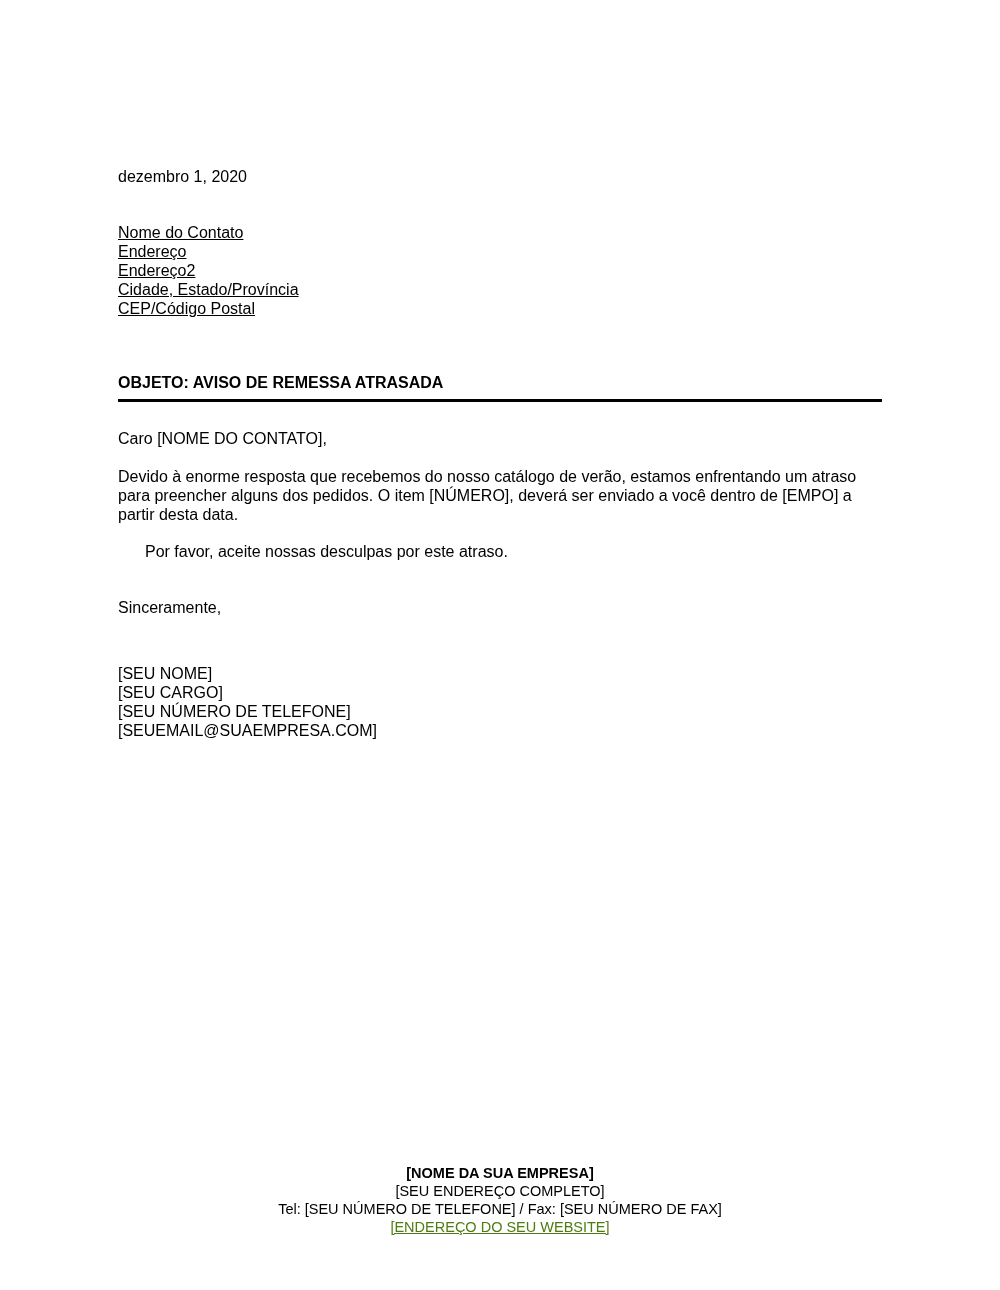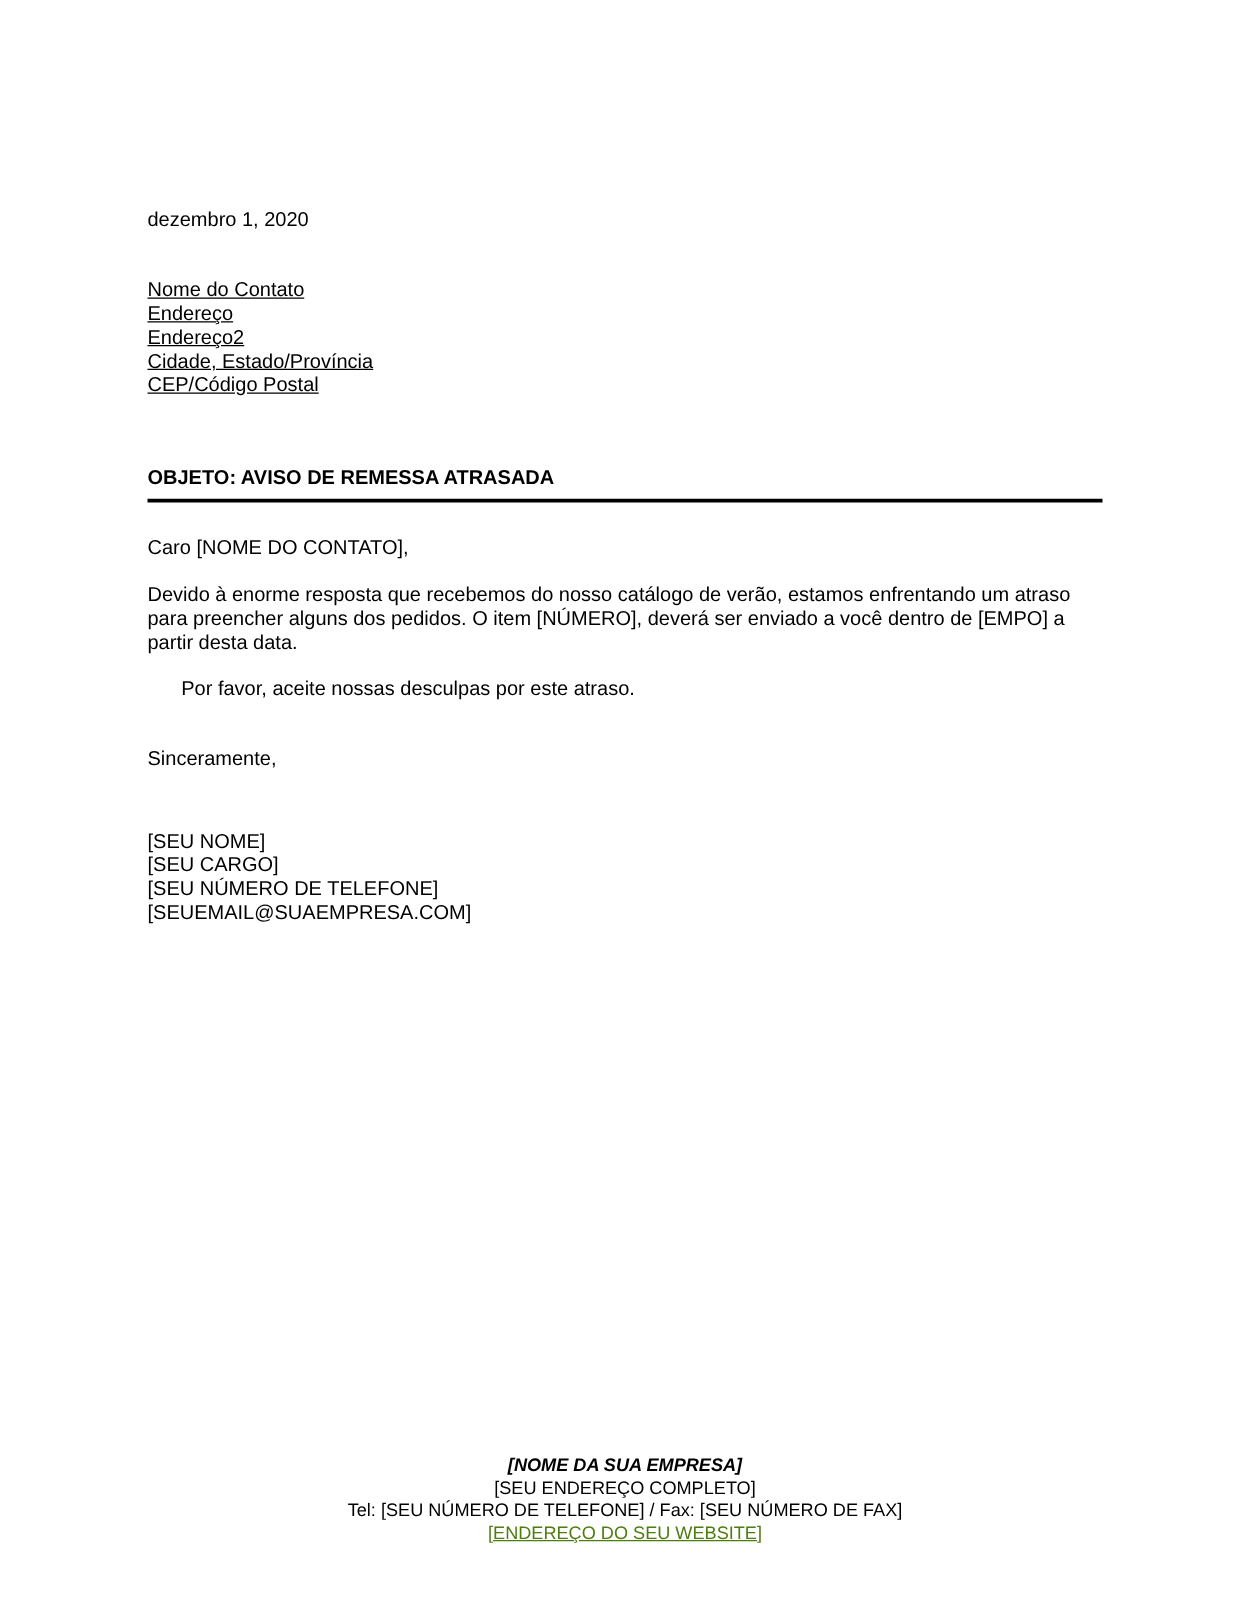--- a/index.html
+++ b/index.html
@@ -12,21 +12,21 @@
   .subject { left: 118px; top: 373px; font-weight: bold; }
   .rule { left: 118px; top: 399px; width: 764px; height: 3px; background: #000; }
   .greeting { left: 118px; top: 429px; }
   .body-p { left: 118px; top: 467px; width: 770px; line-height: 19px; }
   .body-p span { display: block; white-space: nowrap; }
   .apology { left: 118px; top: 542px; margin-left: 27px; }
   .closing { left: 118px; top: 598px; }
   .sig { left: 118px; top: 664px; }
   .footer { left: 0; width: 1000px; top: 1164px; text-align: center; font-size: 14.5px; }
   .footer div { line-height: 18px; }
-  .footer .company { font-weight: bold; font-style: italic; }
+  .footer .company { font-weight: bold; }
   .footer a { color: #4d7c0f; text-decoration: underline; }
 </style>
 </head>
 <body>
 
 <div class="abs line date">dezembro 1, 2020</div>
 
 <div class="abs addr">
   <div class="line">Nome do Contato</div>
   <div class="line">Endereço</div>

